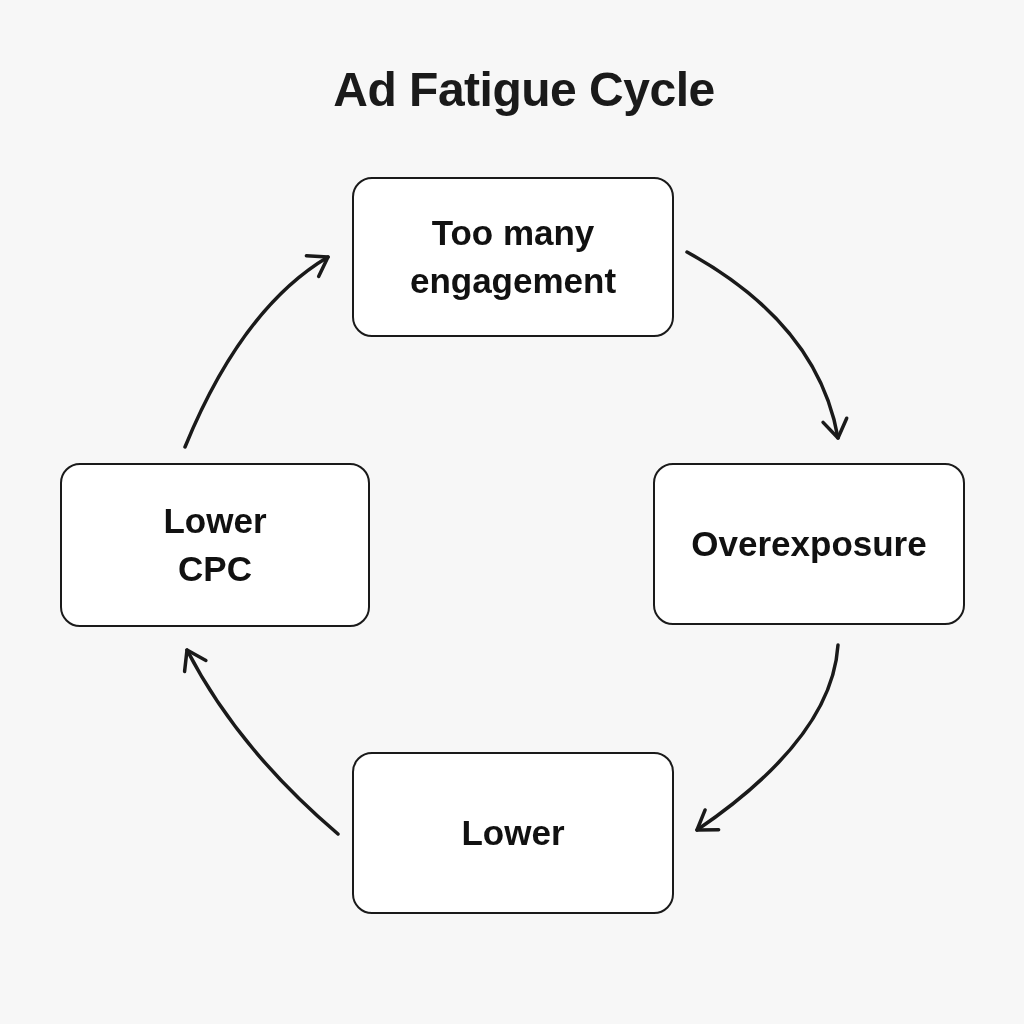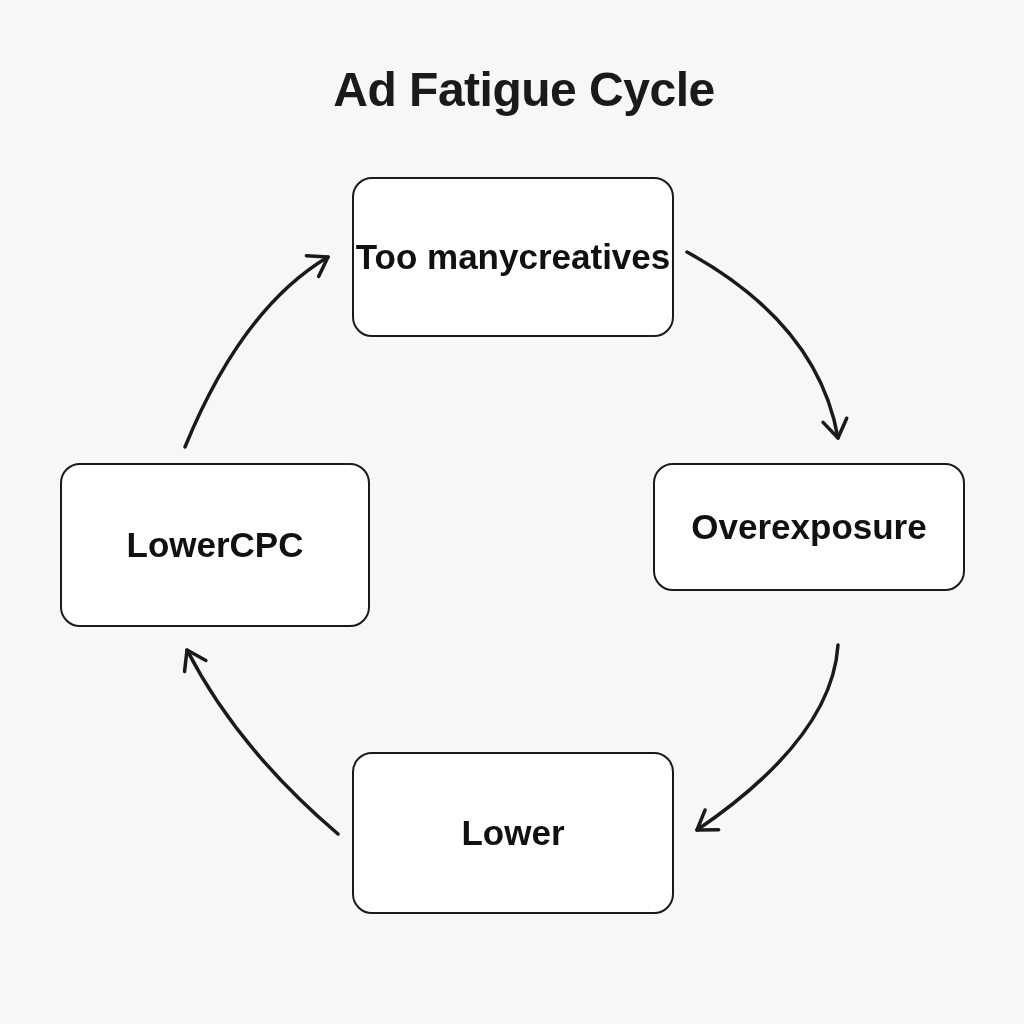--- a/index.html
+++ b/index.html
@@ -36,31 +36,31 @@
     width: 1024px;
     height: 1024px;
   }
   .node {
     position: absolute;
     box-sizing: border-box;
     background: #ffffff;
     border: 2.5px solid #1a1a1a;
     border-radius: 20px;
     display: flex;
-    flex-direction: row;
+    flex-direction: column;
     align-items: center;
     justify-content: center;
     text-align: center;
     font-size: 35px;
     font-weight: 700;
     line-height: 48px;
     color: #111111;
   }
   .node-top    { left: 352px; top: 177px; width: 322px; height: 160px; }
-  .node-right  { left: 653px; top: 463px; width: 312px; height: 128px; }
+  .node-right  { left: 653px; top: 463px; width: 312px; height: 162px; }
   .node-bottom { left: 352px; top: 752px; width: 322px; height: 162px; }
   .node-left   { left: 60px;  top: 463px; width: 310px; height: 164px; }
 </style>
 </head>
 <body>
 
 <div class="canvas">
 
   <h1 class="diagram-title">Ad Fatigue Cycle</h1>
 
@@ -71,21 +71,21 @@
       </marker>
     </defs>
     <path d="M687 252 Q818 324 838 438" fill="none" stroke="#1a1a1a" stroke-width="3.5" stroke-linecap="round" marker-end="url(#arrowhead)"></path>
     <path d="M838 645 Q832 738 697 830" fill="none" stroke="#1a1a1a" stroke-width="3.5" stroke-linecap="round" marker-end="url(#arrowhead)"></path>
     <path d="M338 834 Q238 749 187 650" fill="none" stroke="#1a1a1a" stroke-width="3.5" stroke-linecap="round" marker-end="url(#arrowhead)"></path>
     <path d="M185 447 Q242 308 328 257" fill="none" stroke="#1a1a1a" stroke-width="3.5" stroke-linecap="round" marker-end="url(#arrowhead)"></path>
   </svg>
 
   <div class="node node-top">
     <span>Too many</span>
-    <span>creatives</span>
+    <span>engagement</span>
   </div>
 
   <div class="node node-right">
     <span>Overexposure</span>
   </div>
 
   <div class="node node-bottom">
     <span>Lower</span>
   </div>
 

